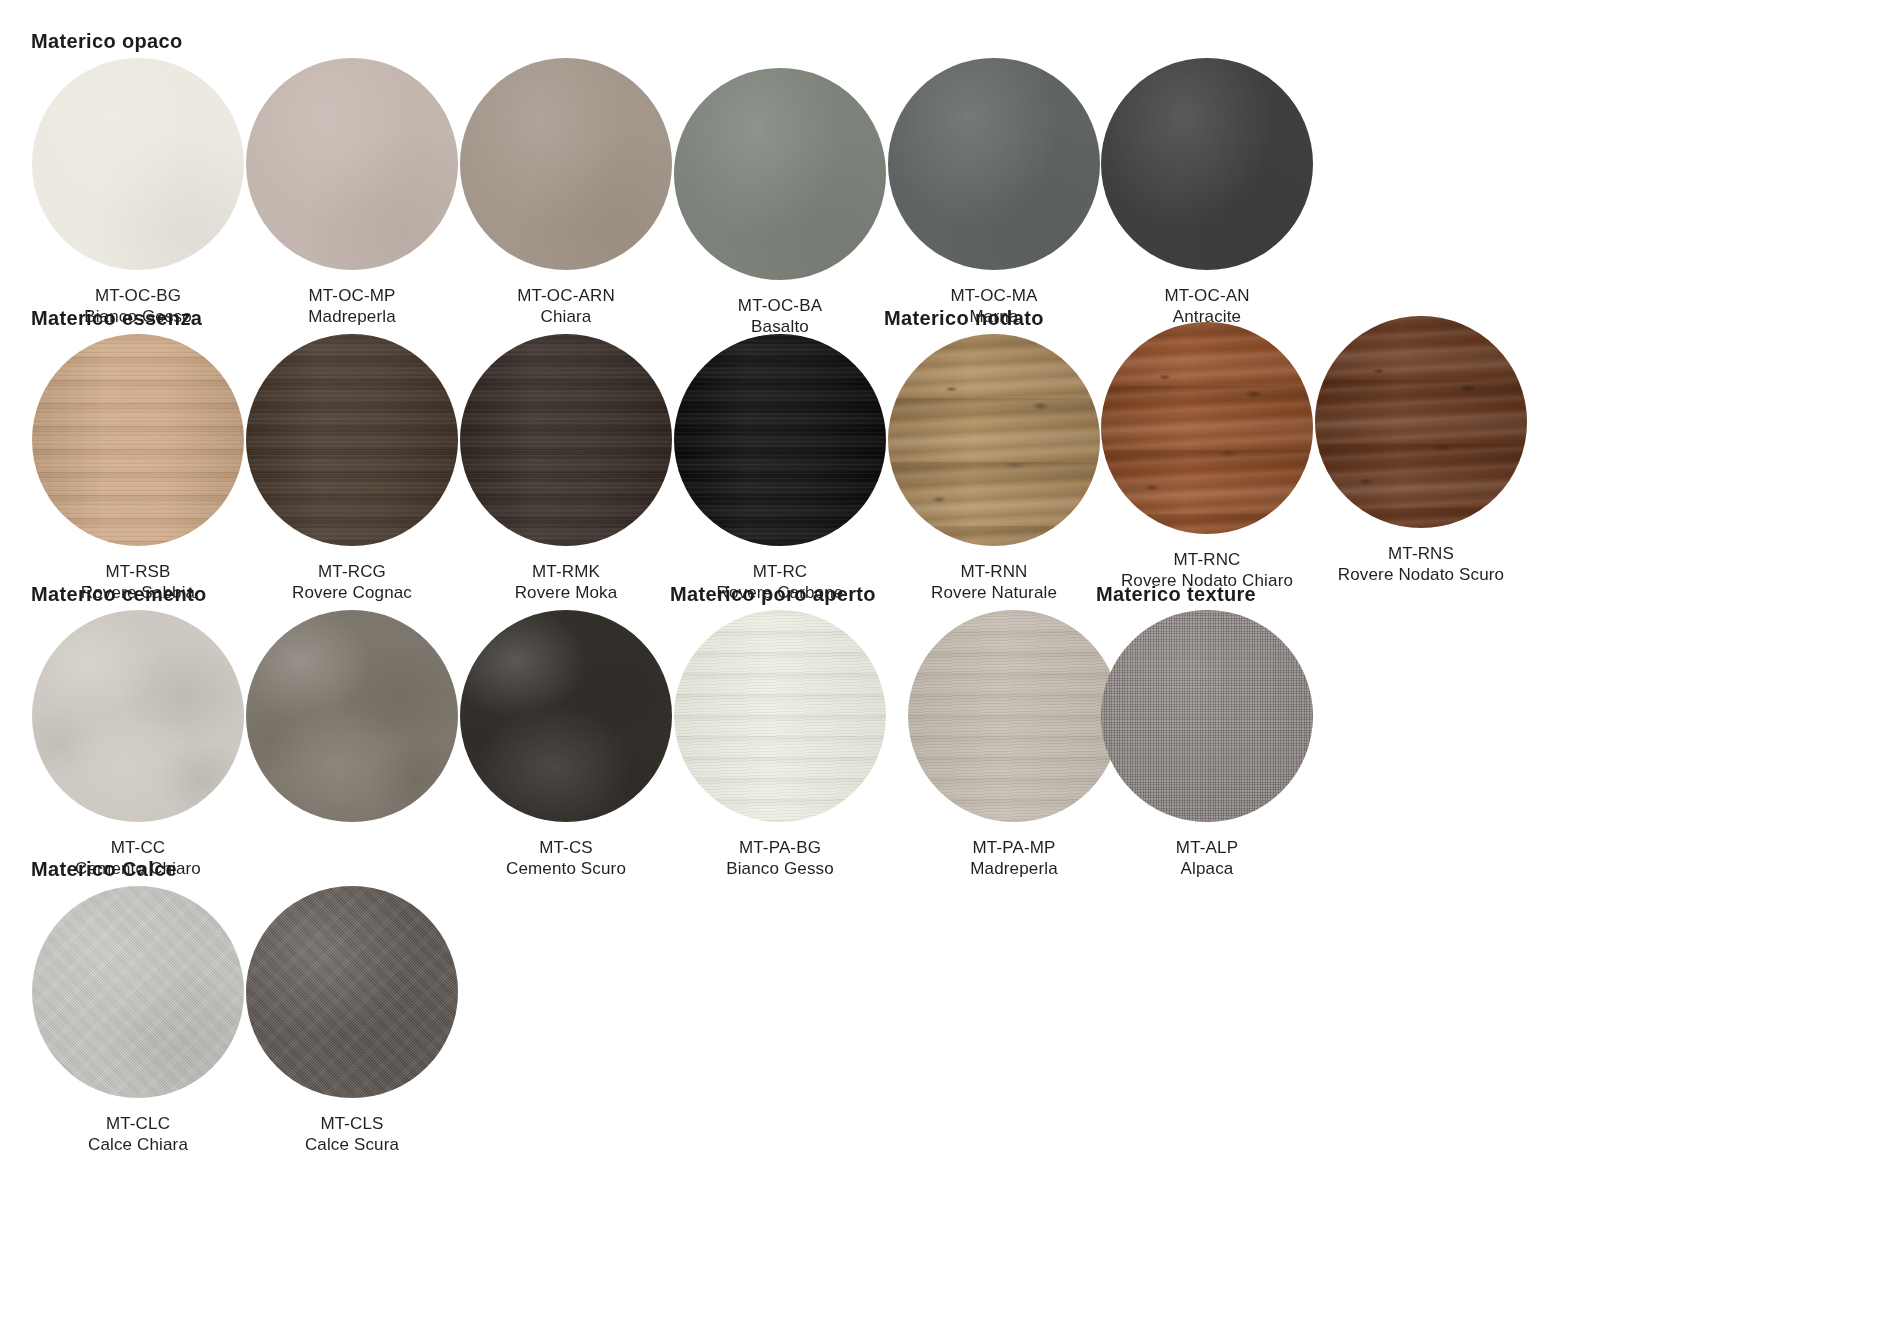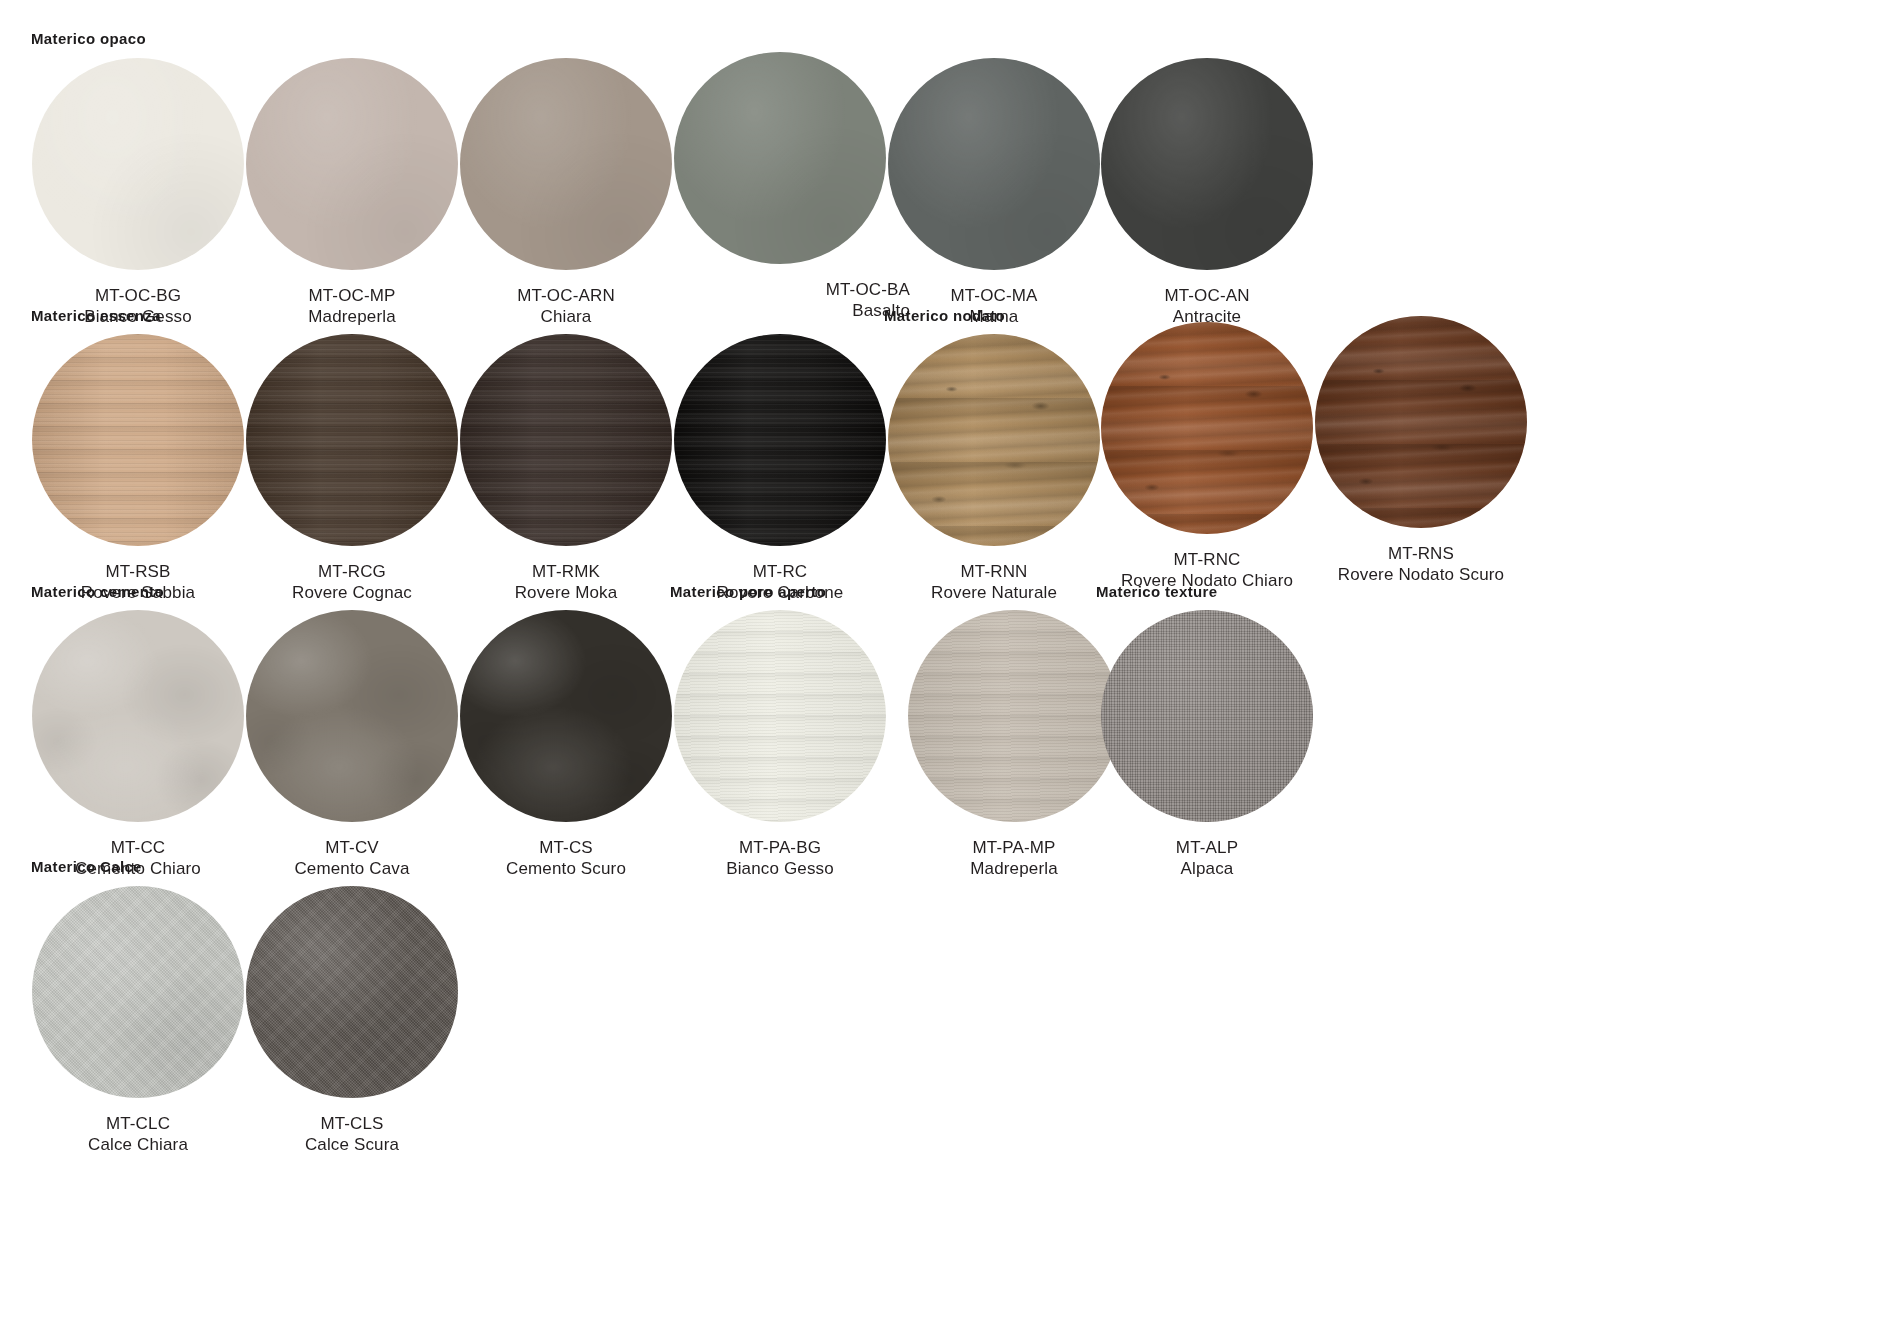--- a/index.html
+++ b/index.html
@@ -15,21 +15,21 @@
     overflow: hidden;
     font-family: "Liberation Sans", sans-serif;
     color: #231f20;
     -webkit-font-smoothing: antialiased;
   }
 
   
   .group-title {
     position: absolute;
     font-family: "Liberation Sans", sans-serif;
-    font-size: 15px;
+    font-size: 20px;
     font-weight: 700;
     letter-spacing: 0.35px;
     color: #1d1b1c;
     white-space: nowrap;
   }
 
   
   .swatch-cell {
     position: absolute;
     width: 260px;
@@ -220,21 +220,21 @@
     </div>
     <div class="swatch-cell" style="left: 436px; top: 58px;">
       <div class="disc tex-opaco" style="background: rgb(163, 150, 138);">
         <div class="grain"></div>
       </div>
       <div class="labels">
         <div class="code">MT-OC-ARN</div>
         <div class="name">Chiara</div>
       </div>
     </div>
-    <div class="swatch-cell" style="left: 650px; top: 52px; text-align: right;">
+    <div class="swatch-cell" style="left: 650px; top: 68px;">
       <div class="disc tex-opaco" style="background: rgb(124, 130, 121);">
         <div class="grain"></div>
       </div>
       <div class="labels">
         <div class="code">MT-OC-BA</div>
         <div class="name">Basalto</div>
       </div>
     </div>
     <div class="swatch-cell" style="left: 864px; top: 58px;">
       <div class="disc tex-opaco" style="background: rgb(95, 100, 98);">
@@ -326,24 +326,20 @@
       </div>
       <div class="labels">
         <div class="code">MT-CC</div>
         <div class="name">Cemento Chiaro</div>
       </div>
     </div>
     <div class="swatch-cell" style="left: 222px; top: 610px;">
       <div class="disc tex-cemento" style="background: rgb(125, 118, 108);">
         <div class="grain"></div>
       </div>
-      <div class="labels">
-        <div class="code">MT-CV</div>
-        <div class="name">Cemento Cava</div>
-      </div>
     </div>
     <div class="swatch-cell" style="left: 436px; top: 610px;">
       <div class="disc tex-cemento" style="background: rgb(51, 48, 43);">
         <div class="grain"></div>
       </div>
       <div class="labels">
         <div class="code">MT-CS</div>
         <div class="name">Cemento Scuro</div>
       </div>
     </div>

